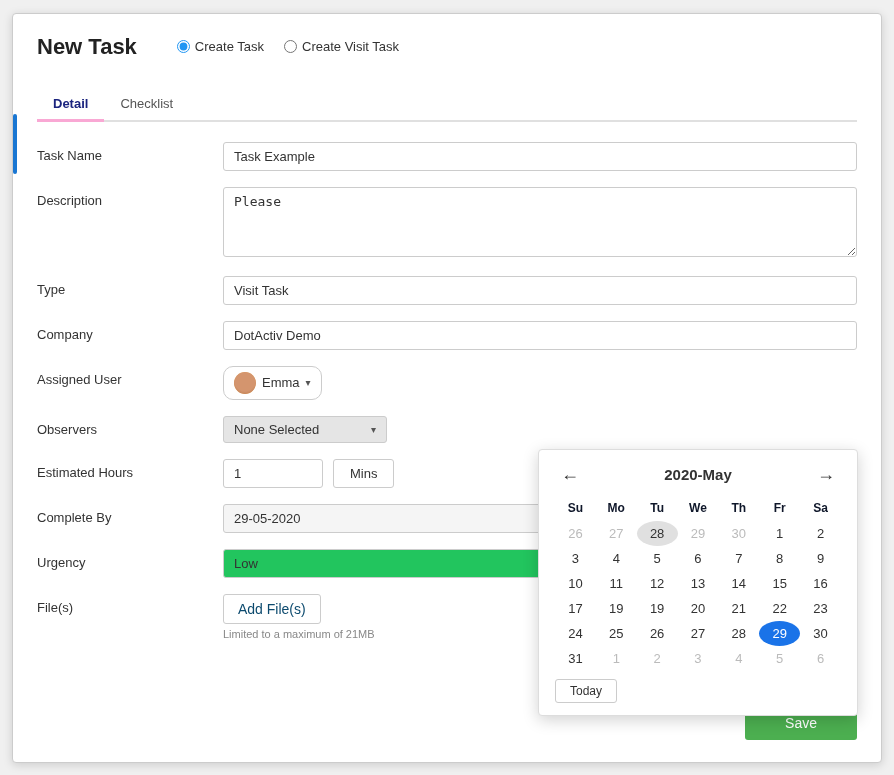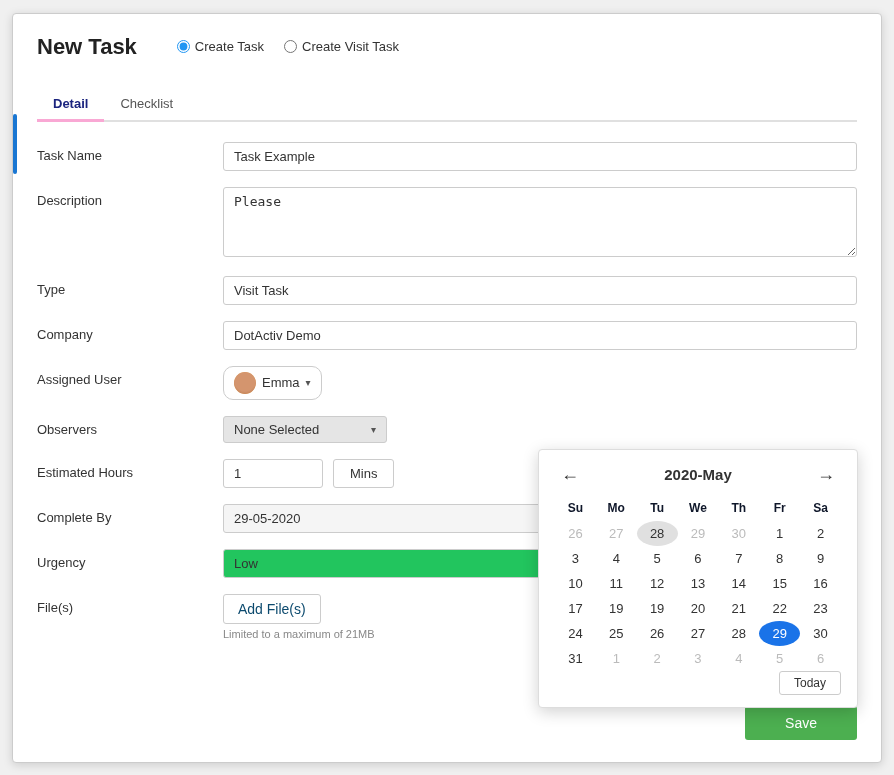--- a/index.html
+++ b/index.html
@@ -287,22 +287,22 @@
       background: #1a73e8 !important;
       color: #fff !important;
       border-radius: 50%;
     }
     .cal-grey-bg {
       background: #e0e0e0;
       border-radius: 50%;
     }
     .cal-today-btn-row {
       display: flex;
-      justify-content: flex-end;
-      margin-top: 0;
+      justify-content: flex-start;
+      margin-top: 8px;
     }
     .cal-today-btn {
       border: 1px solid #ccc;
       border-radius: 3px;
       background: #fff;
       padding: 4px 14px;
       font-size: 12px;
       cursor: pointer;
       color: #333;
     }

